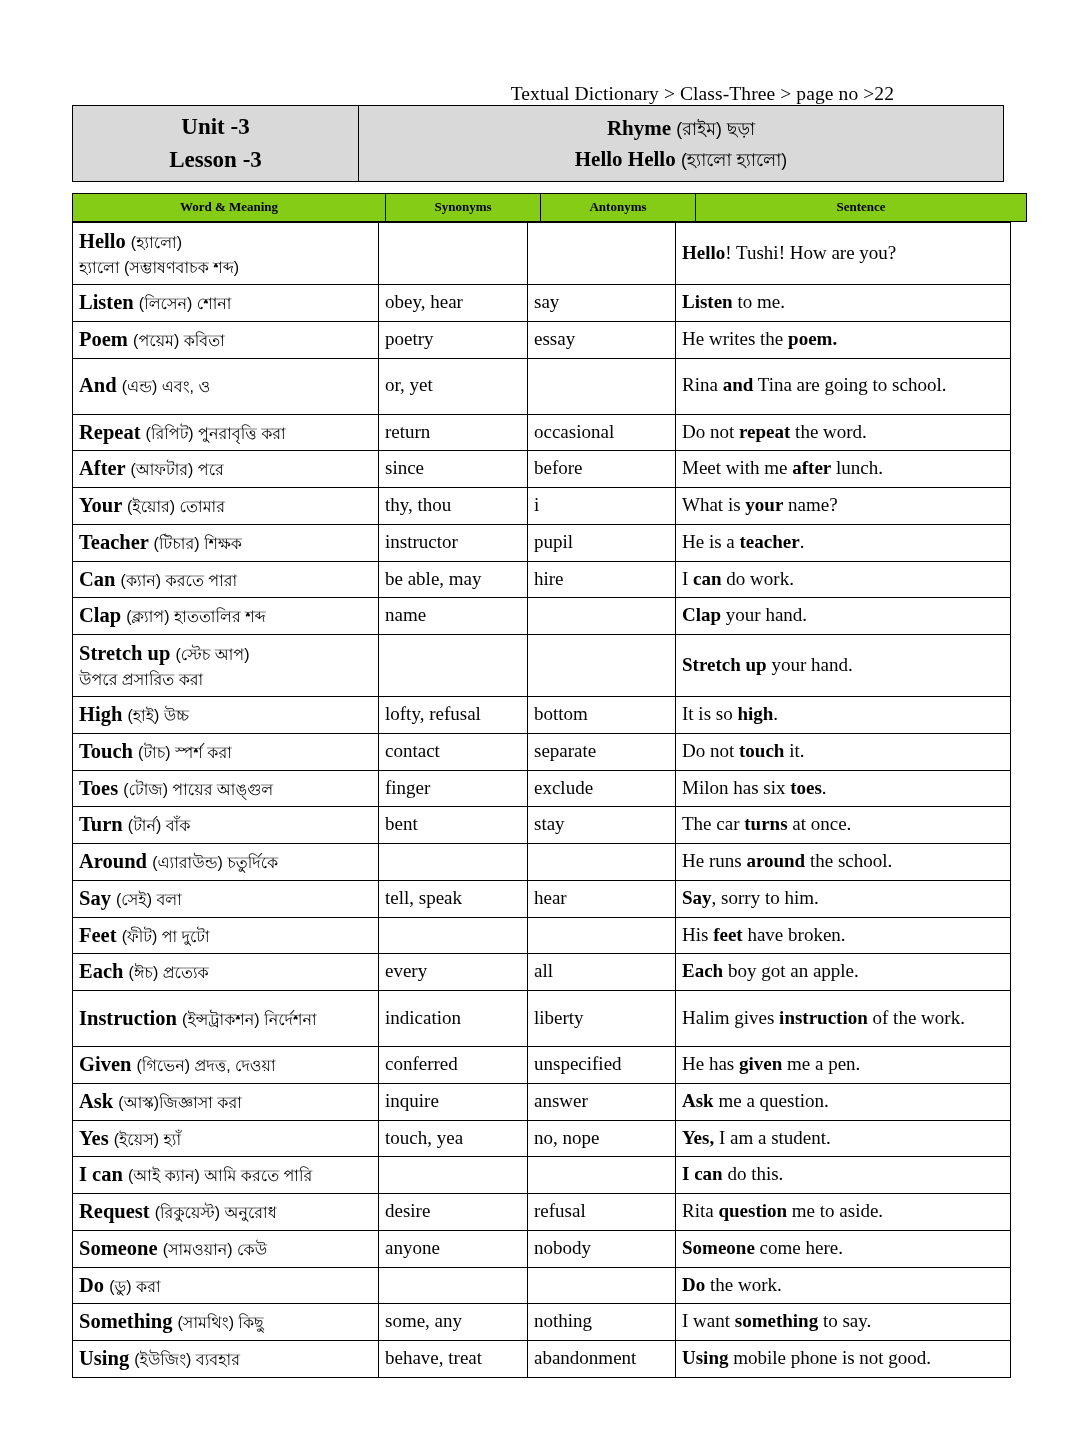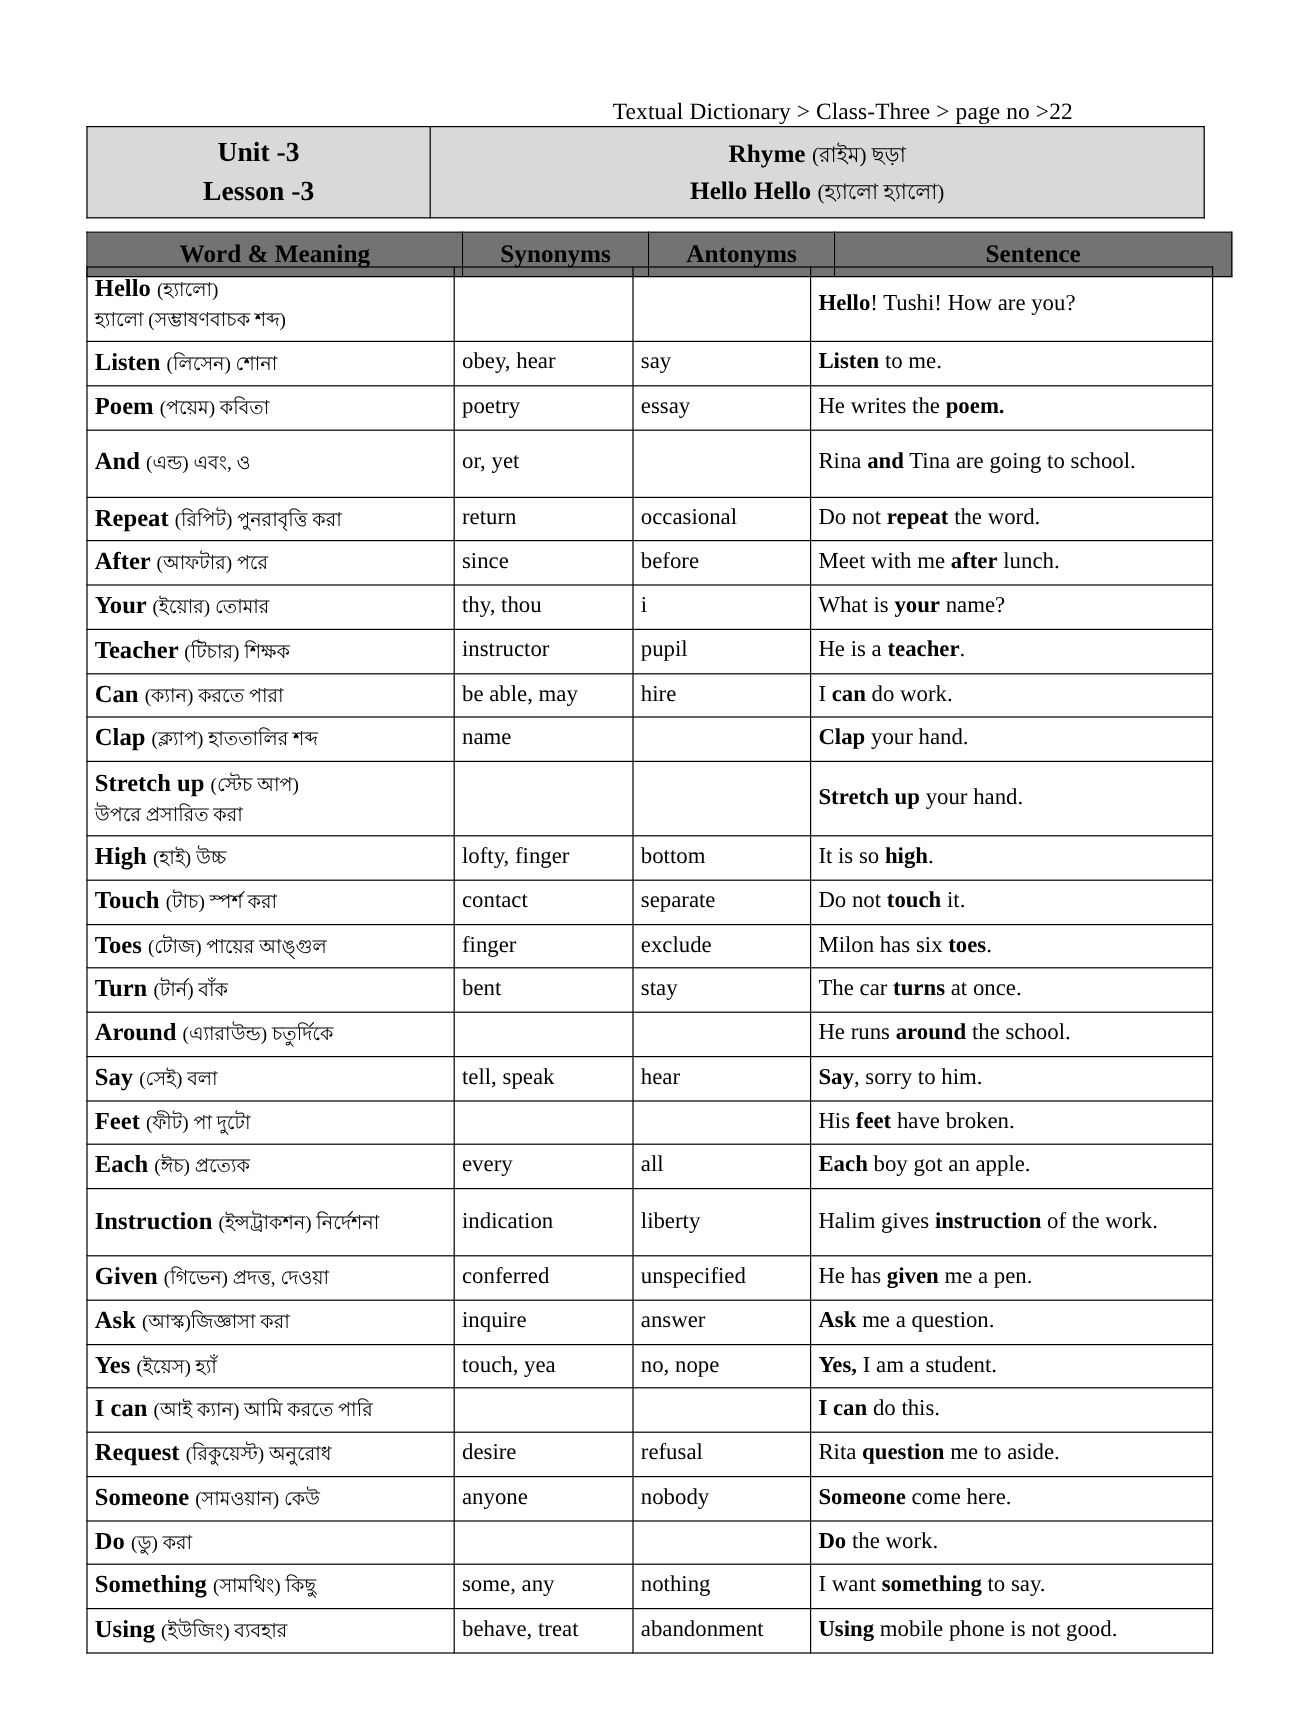--- a/index.html
+++ b/index.html
@@ -63,39 +63,39 @@
     line-height: 1.45;
     white-space: nowrap;
   }
   .rhyme-line-2 {
     font-weight: bold;
     font-size: 21px;
     line-height: 1.45;
     white-space: nowrap;
   }
   .bn {
-    font-family: Liberation Serif, serif;
+    font-family: Liberation Sans, sans-serif;
     font-weight: normal;
     font-size: 0.84em;
   }
 
   
   .head-table {
     position: absolute;
     left: 72px;
     top: 193px;
     width: 926px;
     border-collapse: collapse;
     table-layout: fixed;
   }
   .head-table th {
     border: 1.4px solid #000;
-    background: #737373;
-    font-weight: bold;
-    font-size: 21px;
+    background: #84cc16;
+    font-weight: bold;
+    font-size: 13px;
     padding: 5px 3px 6px 3px;
     text-align: center;
     vertical-align: middle;
     white-space: nowrap;
   }
   .c-word { width: 306px; }
   .c-syn  { width: 148px; }
   .c-ant  { width: 148px; }
   .c-sen  { width: 324px; }
 
@@ -252,21 +252,21 @@
           <td class="cell-sen"><b>Clap</b> your hand.</td>
         </tr>
         <tr class="tall-1">
           <td class="cell-word"><span class="hw">Stretch up </span><span class="bn">(স্টেচ আপ)</span><span class="bn meaning-2">উপরে প্রসারিত করা</span></td>
           <td class="cell-syn"></td>
           <td class="cell-ant"></td>
           <td class="cell-sen"><b>Stretch up</b> your hand.</td>
         </tr>
         <tr>
           <td class="cell-word"><span class="hw">High </span><span class="bn">(হাই) উচ্চ</span></td>
-          <td class="cell-syn">lofty, finger</td>
+          <td class="cell-syn">lofty, refusal</td>
           <td class="cell-ant">bottom</td>
           <td class="cell-sen">It is so <b>high</b>.</td>
         </tr>
         <tr>
           <td class="cell-word"><span class="hw">Touch </span><span class="bn">(টাচ) স্পর্শ করা</span></td>
           <td class="cell-syn">contact</td>
           <td class="cell-ant">separate</td>
           <td class="cell-sen">Do not <b>touch</b> it.</td>
         </tr>
         <tr>

